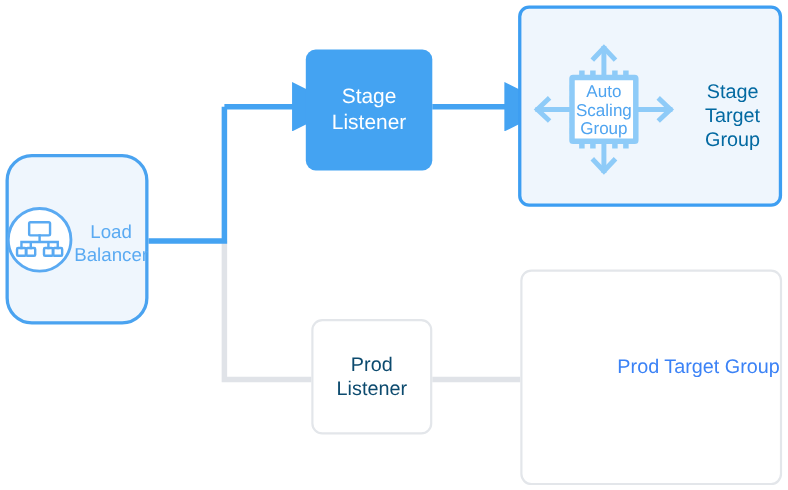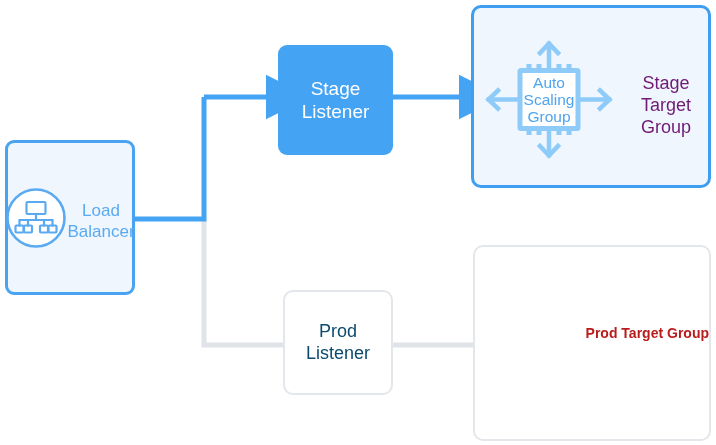--- a/index.html
+++ b/index.html
@@ -34,21 +34,21 @@
     text-align: center;
     line-height: 1.22;
   }
 
   
   #load-balancer {
     left: 5px; top: 140px;
     width: 130px; height: 155px;
     background: #eff6fd;
     border: 3px solid #4aa3f0;
-    border-radius: 9px;
+    border-radius: 24px;
   }
   #load-balancer .lb-label {
     color: #5aaaf2;
     font-size: 17px;
     margin-top: 9px;
   }
   .lb-icon { width: 62px; height: 62px; }
 
   
   #stage-listener {
@@ -82,39 +82,38 @@
     background: #eff6fd;
     border: 3px solid #3d9ef2;
     border-radius: 10px;
     justify-content: flex-start;
   }
   #stage-target-group .stg-icon-wrap {
     margin-top: 6px;
     width: 150px; height: 125px;
   }
   #stage-target-group .stg-label {
-    color: #701a75;
+    color: #0369a1;
     font-size: 18px;
     margin-top: 19px;
   }
 
   
   #prod-target-group {
     left: 473px; top: 245px;
     width: 238px; height: 196px;
     background: #ffffff;
     border: 2px solid #e3e6ea;
     border-radius: 10px;
     justify-content: flex-end;
   }
   #prod-target-group .ptg-label {
-    color: #b91c1c;
-    font-size: 14px;
+    color: #3b82f6;
+    font-size: 18px;
     margin-bottom: 18px;
-    font-weight: bold;
   }
 </style>
 </head>
 <body>
 
 <div id="canvas">
 
   <svg id="wires" viewBox="0 0 716 445" width="716" height="445">
     <defs>
       <marker id="bluehead" markerWidth="9" markerHeight="9" refX="0.5" refY="4.5" orient="auto" markerUnits="strokeWidth">

